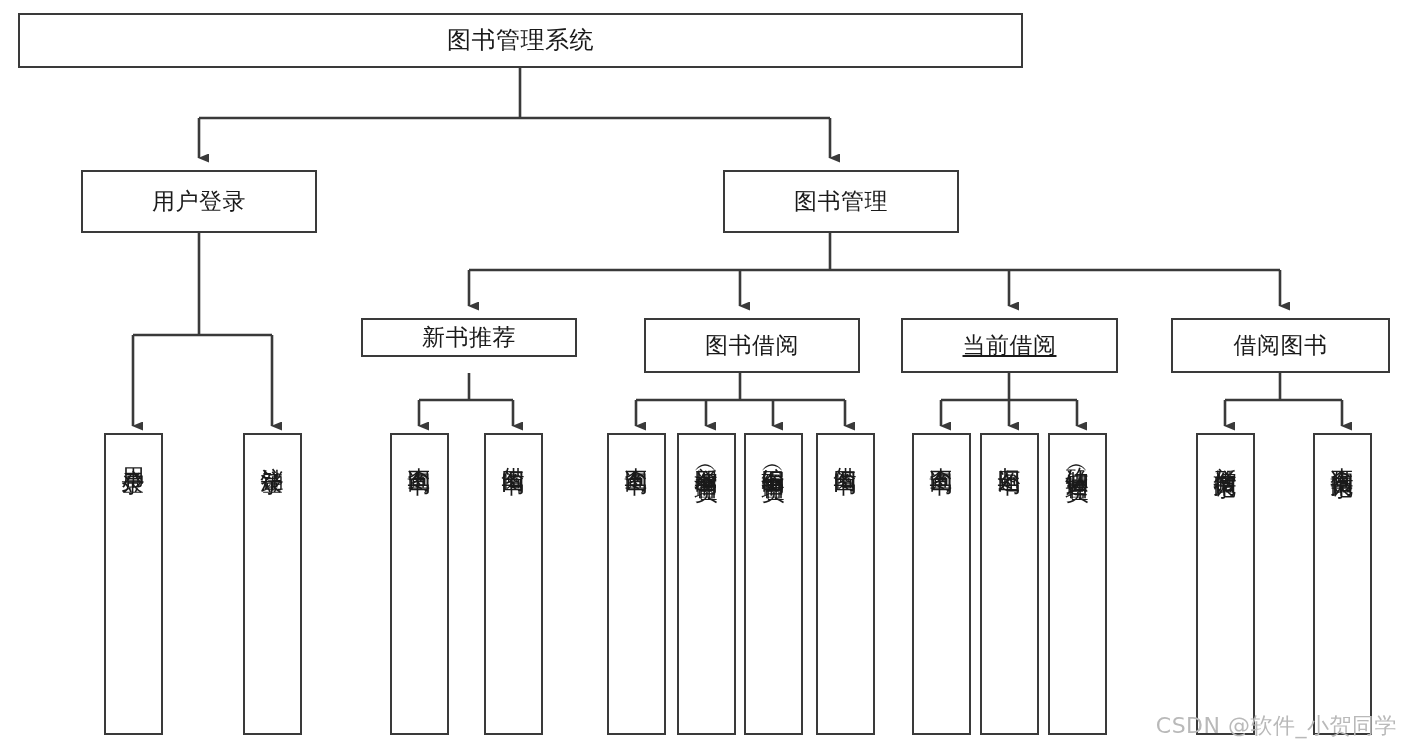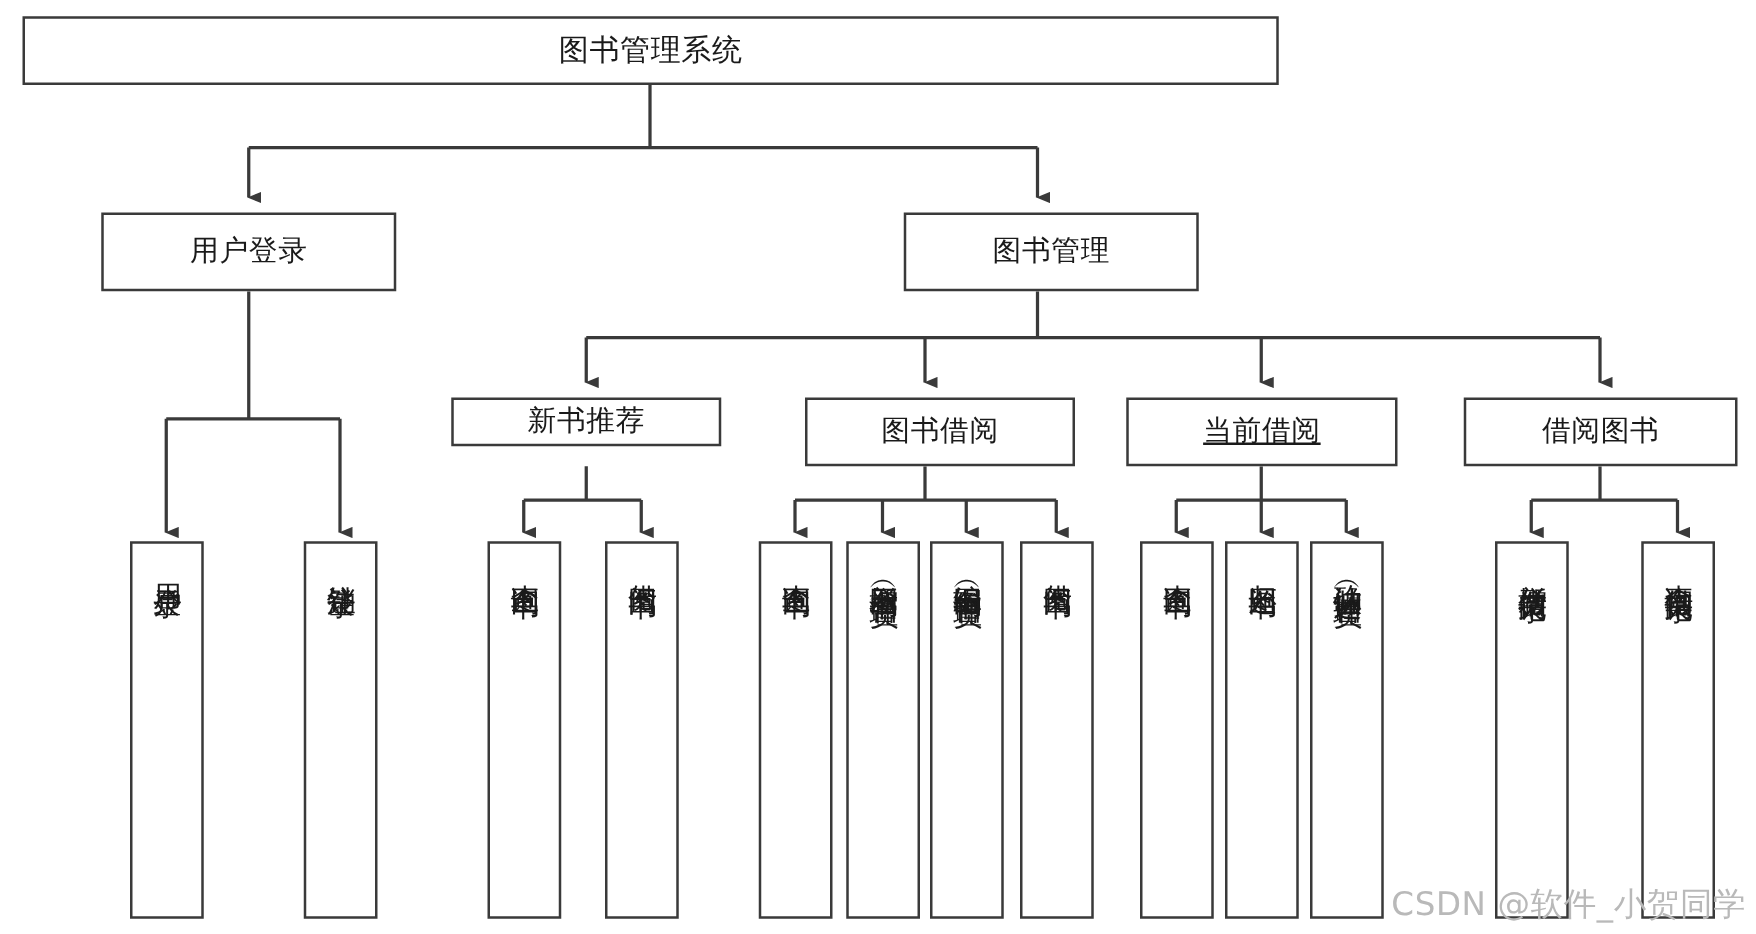--- a/index.html
+++ b/index.html
@@ -59,21 +59,21 @@
     text-orientation: upright;
     font-size: 23px;
     line-height: 1.05;
     letter-spacing: 2px;
     white-space: nowrap;
   }
   #watermark {
     position: absolute;
     right: 8px;
     bottom: 6px;
-    font-size: 26px;
+    font-size: 22px;
     color: #b9b9b9;
     letter-spacing: 0.5px;
     z-index: 3;
     white-space: nowrap;
     font-family: "DejaVu Sans", "Liberation Sans", sans-serif;
     text-align: right;
   }
 </style>
 </head>
 <body>

